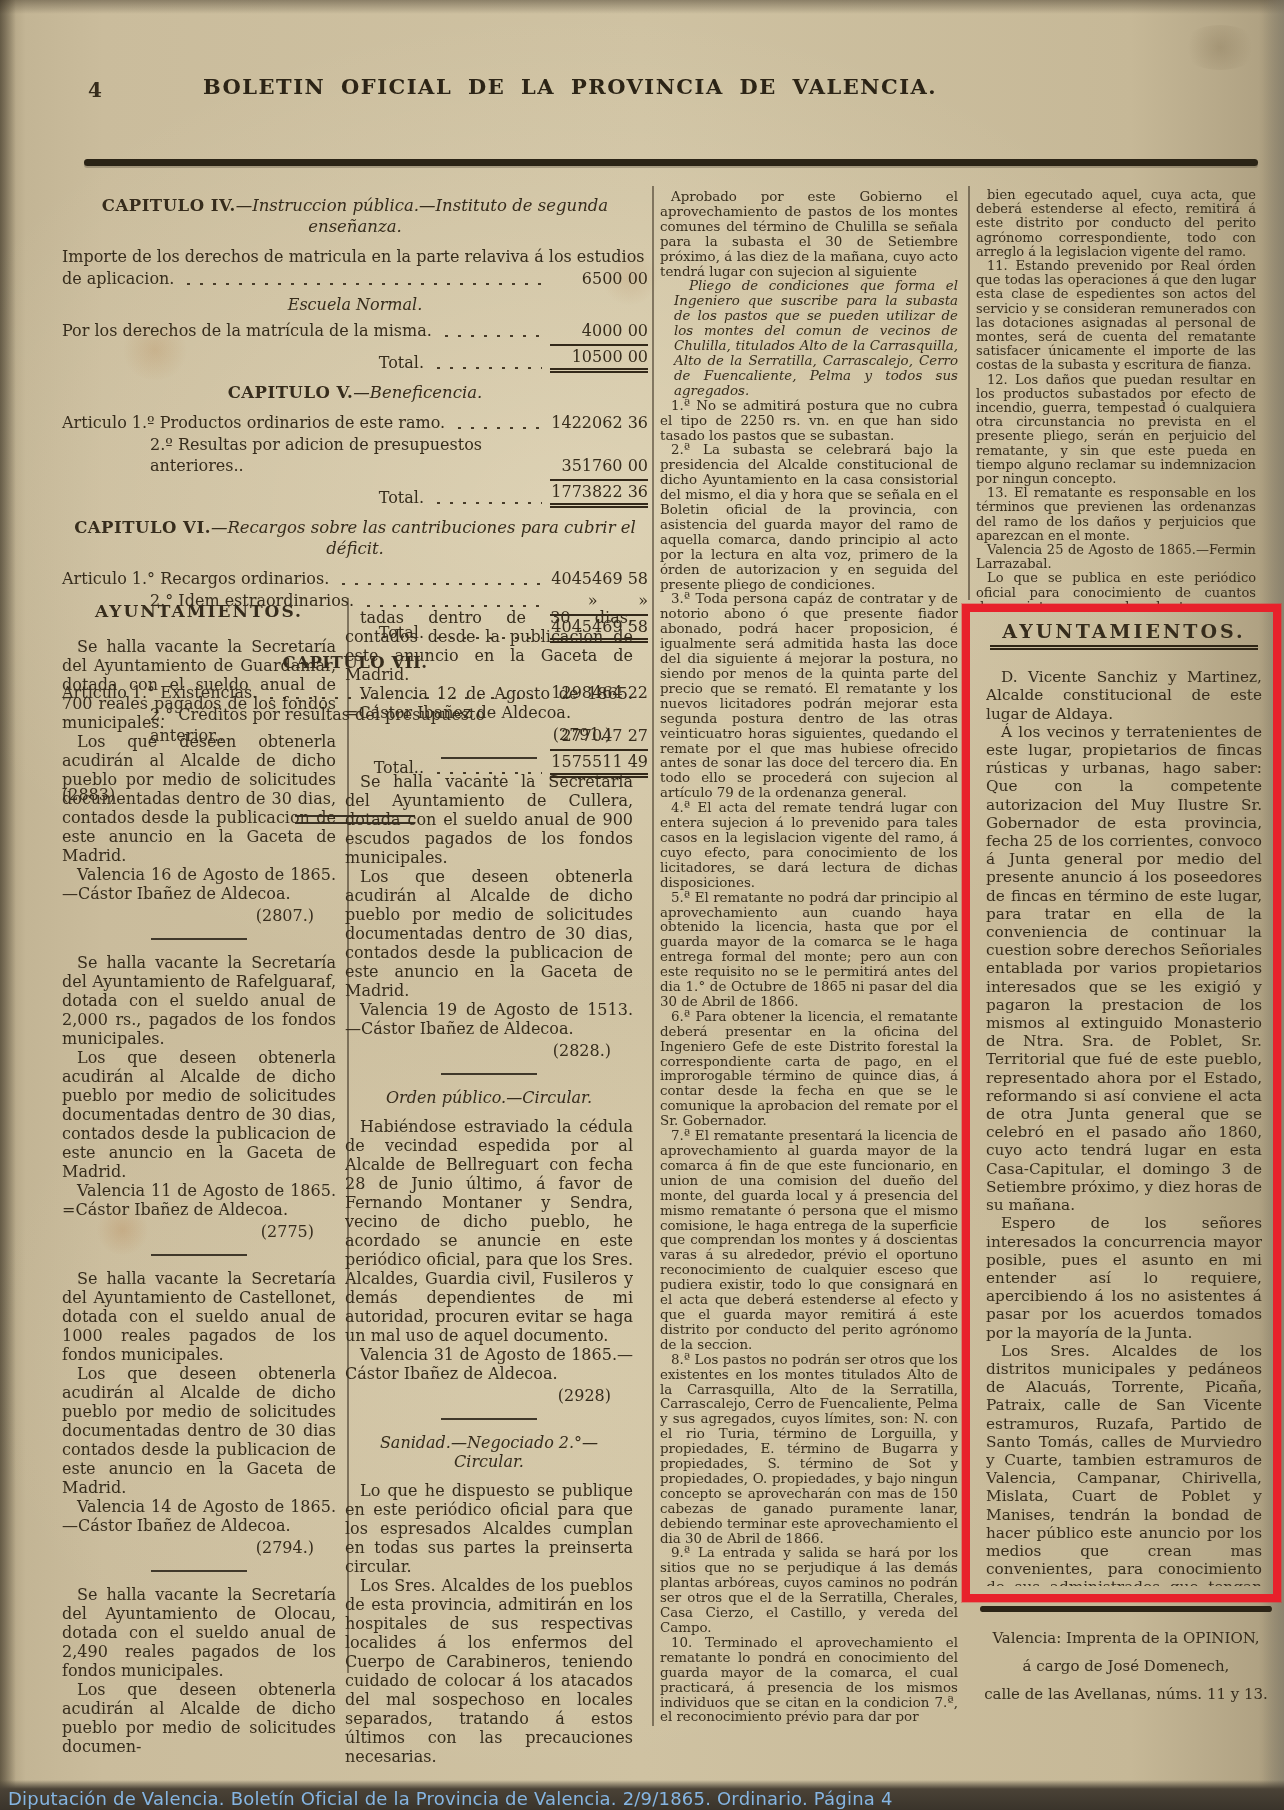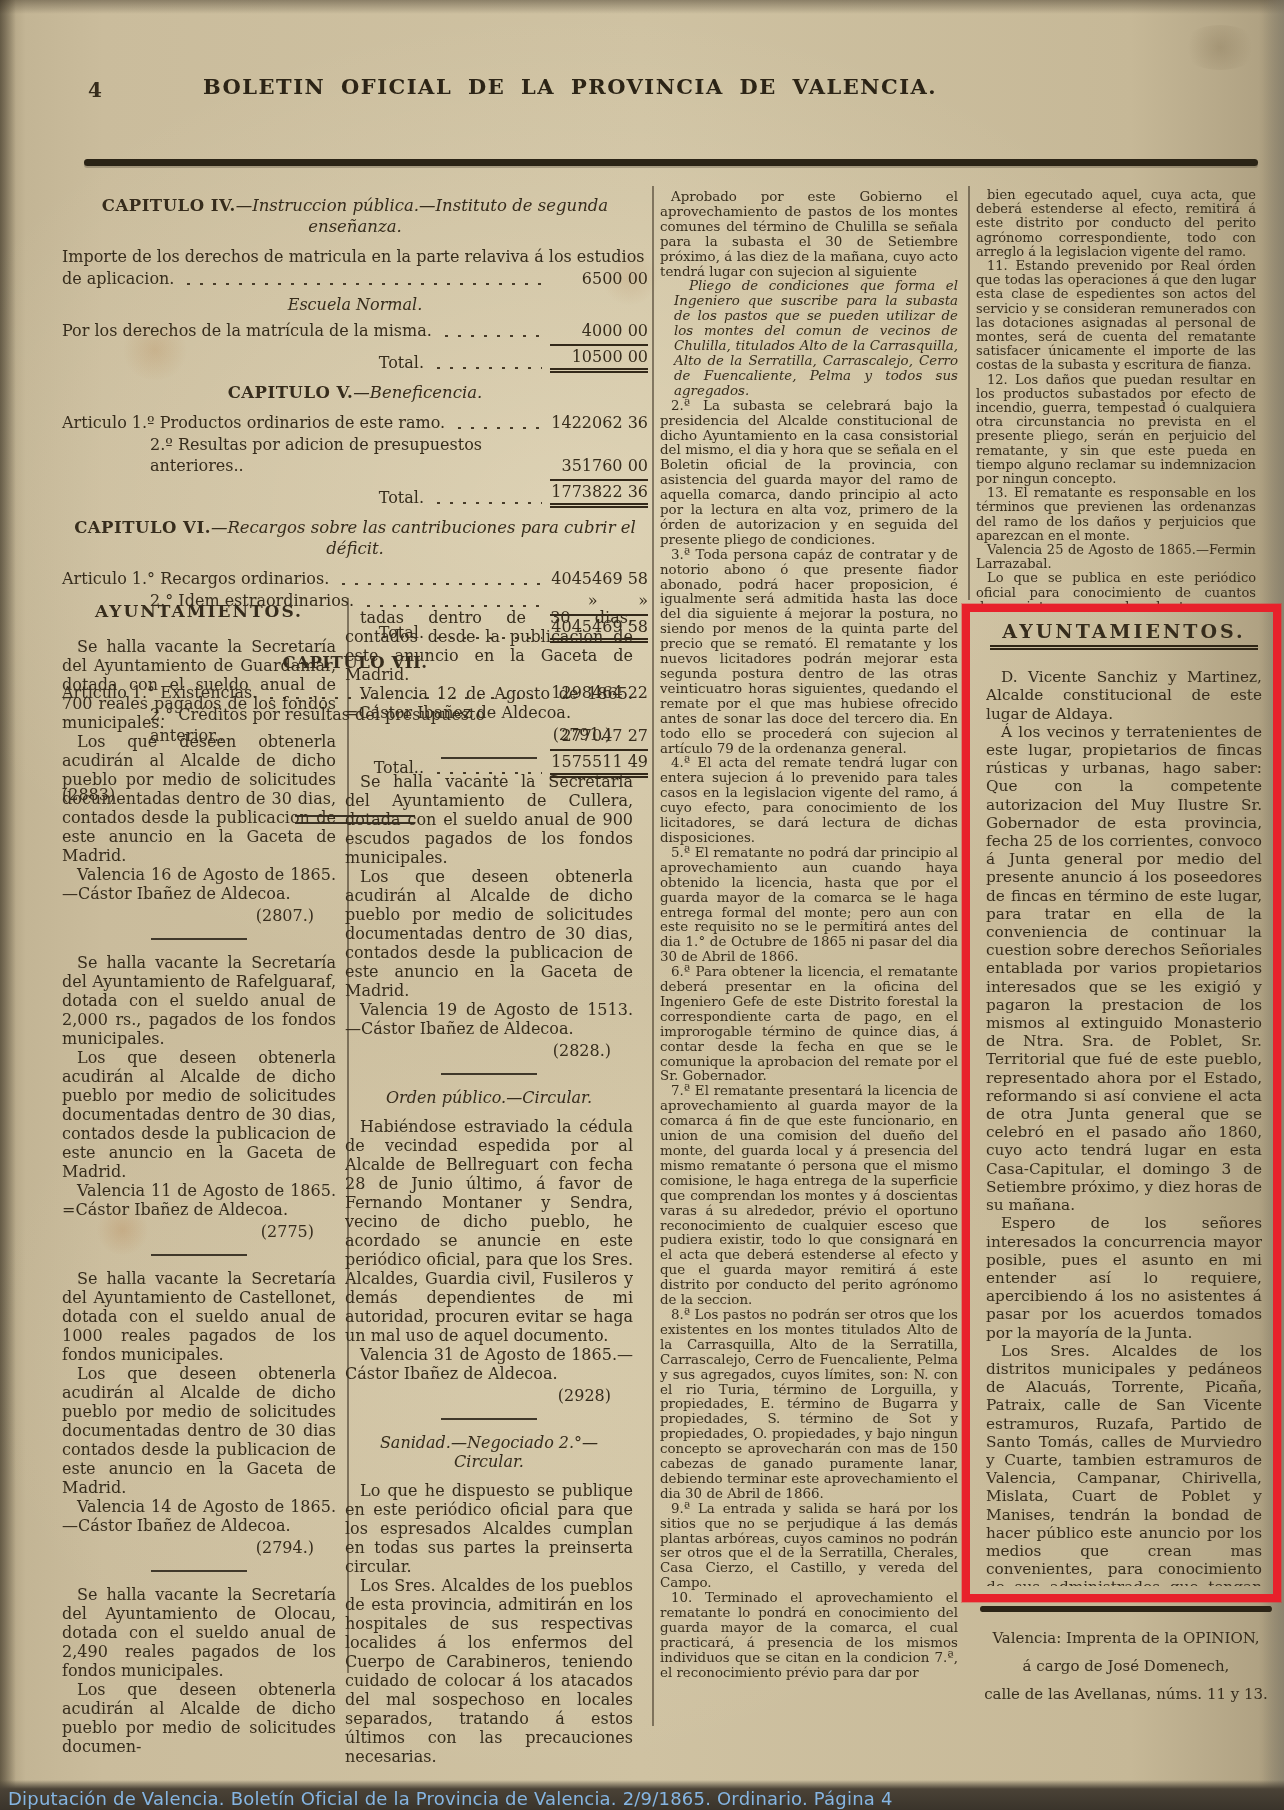--- a/index.html
+++ b/index.html
@@ -215,20 +215,21 @@
       <p class="p">Valencia 31 de Agosto de 1865.— Cástor Ibañez de Aldecoa.</p>
       <p class="ref">(2928)</p>
       <div class="tdiv"></div>
       <p class="hi">Sanidad.—Negociado 2.°—Circular.</p>
       <p class="p">Lo que he dispuesto se publique en este periódico oficial para que los espresados Alcaldes cumplan en todas sus partes la preinserta circular.</p>
       <p class="p">Los Sres. Alcaldes de los pueblos de esta provincia, admitirán en los hospitales de sus respectivas localides á los enfermos del Cuerpo de Carabineros, teniendo cuidado de colocar á los atacados del mal sospechoso en locales separados, tratando á estos últimos con las precauciones necesarias.</p>
     </div>
   <div class="col colC">
       <p class="p">Aprobado por este Gobierno el aprovechamiento de pastos de los montes comunes del término de Chulilla se señala para la subasta el 30 de Setiembre próximo, á las diez de la mañana, cuyo acto tendrá lugar con sujecion al siguiente</p>
       <p class="pi">Pliego de condiciones que forma el Ingeniero que suscribe para la subasta de los pastos que se pueden utilizar de los montes del comun de vecinos de Chulilla, titulados Alto de la Carrasquilla, Alto de la Serratilla, Carrascalejo, Cerro de Fuencaliente, Pelma y todos sus agregados.</p>
+      <p class="p">1.ª  No se admitirá postura que no cubra el tipo de 2250 rs. vn. en que han sido tasado los pastos que se subastan.</p>
       <p class="p">2.ª  La subasta se celebrará bajo la presidencia del Alcalde constitucional de dicho Ayuntamiento en la casa consistorial del mismo, el dia y hora que se señala en el Boletin oficial de la provincia, con asistencia del guarda mayor del ramo de aquella comarca, dando principio al acto por la lectura en alta voz, primero de la órden de autorizacion y en seguida del presente pliego de condiciones.</p>
       <p class="p">3.ª  Toda persona capáz de contratar y de notorio abono ó que presente fiador abonado, podrá hacer proposicion, é igualmente será admitida hasta las doce del dia siguiente á mejorar la postura, no siendo por menos de la quinta parte del precio que se remató. El rematante y los nuevos licitadores podrán mejorar esta segunda postura dentro de las otras veinticuatro horas siguientes, quedando el remate por el que mas hubiese ofrecido antes de sonar las doce del tercero dia. En todo ello se procederá con sujecion al artículo 79 de la ordenanza general.</p>
       <p class="p">4.ª  El acta del remate tendrá lugar con entera sujecion á lo prevenido para tales casos en la legislacion vigente del ramo, á cuyo efecto, para conocimiento de los licitadores, se dará lectura de dichas disposiciones.</p>
       <p class="p">5.ª  El rematante no podrá dar principio al aprovechamiento aun cuando haya obtenido la licencia, hasta que por el guarda mayor de la comarca se le haga entrega formal del monte; pero aun con este requisito no se le permitirá antes del dia 1.° de Octubre de 1865 ni pasar del dia 30 de Abril de 1866.</p>
       <p class="p">6.ª  Para obtener la licencia, el rematante deberá presentar en la oficina del Ingeniero Gefe de este Distrito forestal la correspondiente carta de pago, en el improrogable término de quince dias, á contar desde la fecha en que se le comunique la aprobacion del remate por el Sr. Gobernador.</p>
       <p class="p">7.ª  El rematante presentará la licencia de aprovechamiento al guarda mayor de la comarca á fin de que este funcionario, en union de una comision del dueño del monte, del guarda local y á presencia del mismo rematante ó persona que el mismo comisione, le haga entrega de la superficie que comprendan los montes y á doscientas varas á su alrededor, prévio el oportuno reconocimiento de cualquier esceso que pudiera existir, todo lo que consignará en el acta que deberá estenderse al efecto y que el guarda mayor remitirá á este distrito por conducto del perito agrónomo de la seccion.</p>
       <p class="p">8.ª  Los pastos no podrán ser otros que los existentes en los montes titulados Alto de la Carrasquilla, Alto de la Serratilla, Carrascalejo, Cerro de Fuencaliente, Pelma y sus agregados, cuyos límites, son: N. con el rio Turia, término de Lorguilla, y propiedades, E. término de Bugarra y propiedades, S. término de Sot y propiedades, O. propiedades, y bajo ningun concepto se aprovecharán con mas de 150 cabezas de ganado puramente lanar, debiendo terminar este aprovechamiento el dia 30 de Abril de 1866.</p>
       <p class="p">9.ª  La entrada y salida se hará por los sitios que no se perjudique á las demás plantas arbóreas, cuyos caminos no podrán ser otros que el de la Serratilla, Cherales, Casa Cierzo, el Castillo, y vereda del Campo.</p>
       <p class="p">10.  Terminado el aprovechamiento el rematante lo pondrá en conocimiento del guarda mayor de la comarca, el cual practicará, á presencia de los mismos individuos que se citan en la condicion 7.ª, el reconocimiento prévio para dar por</p>
     </div>

